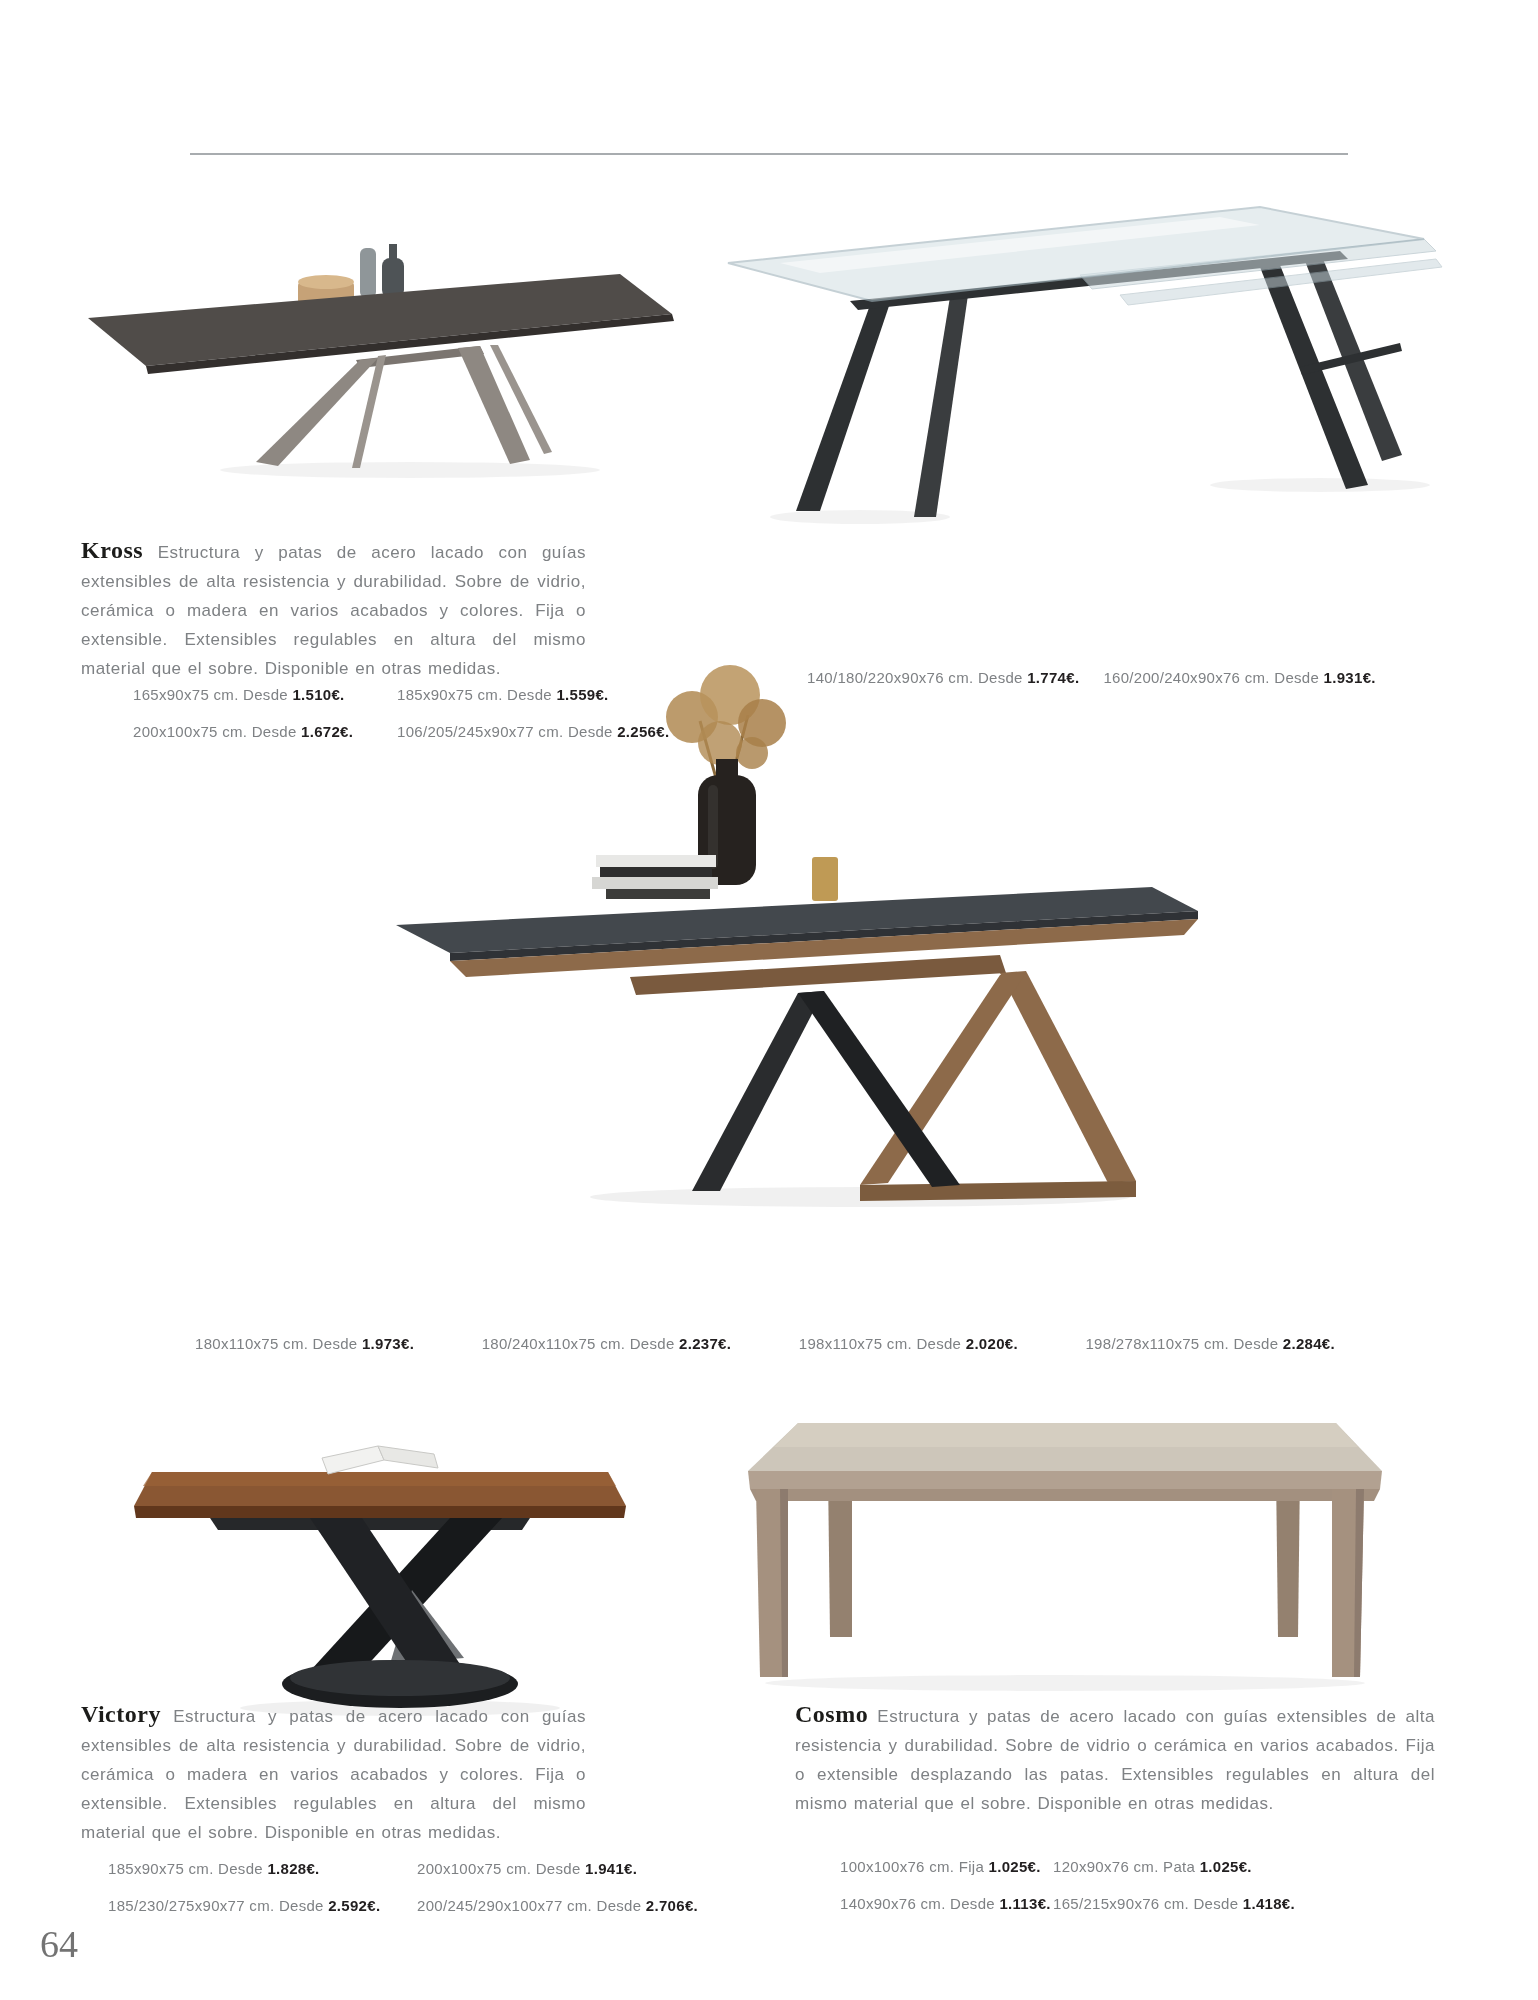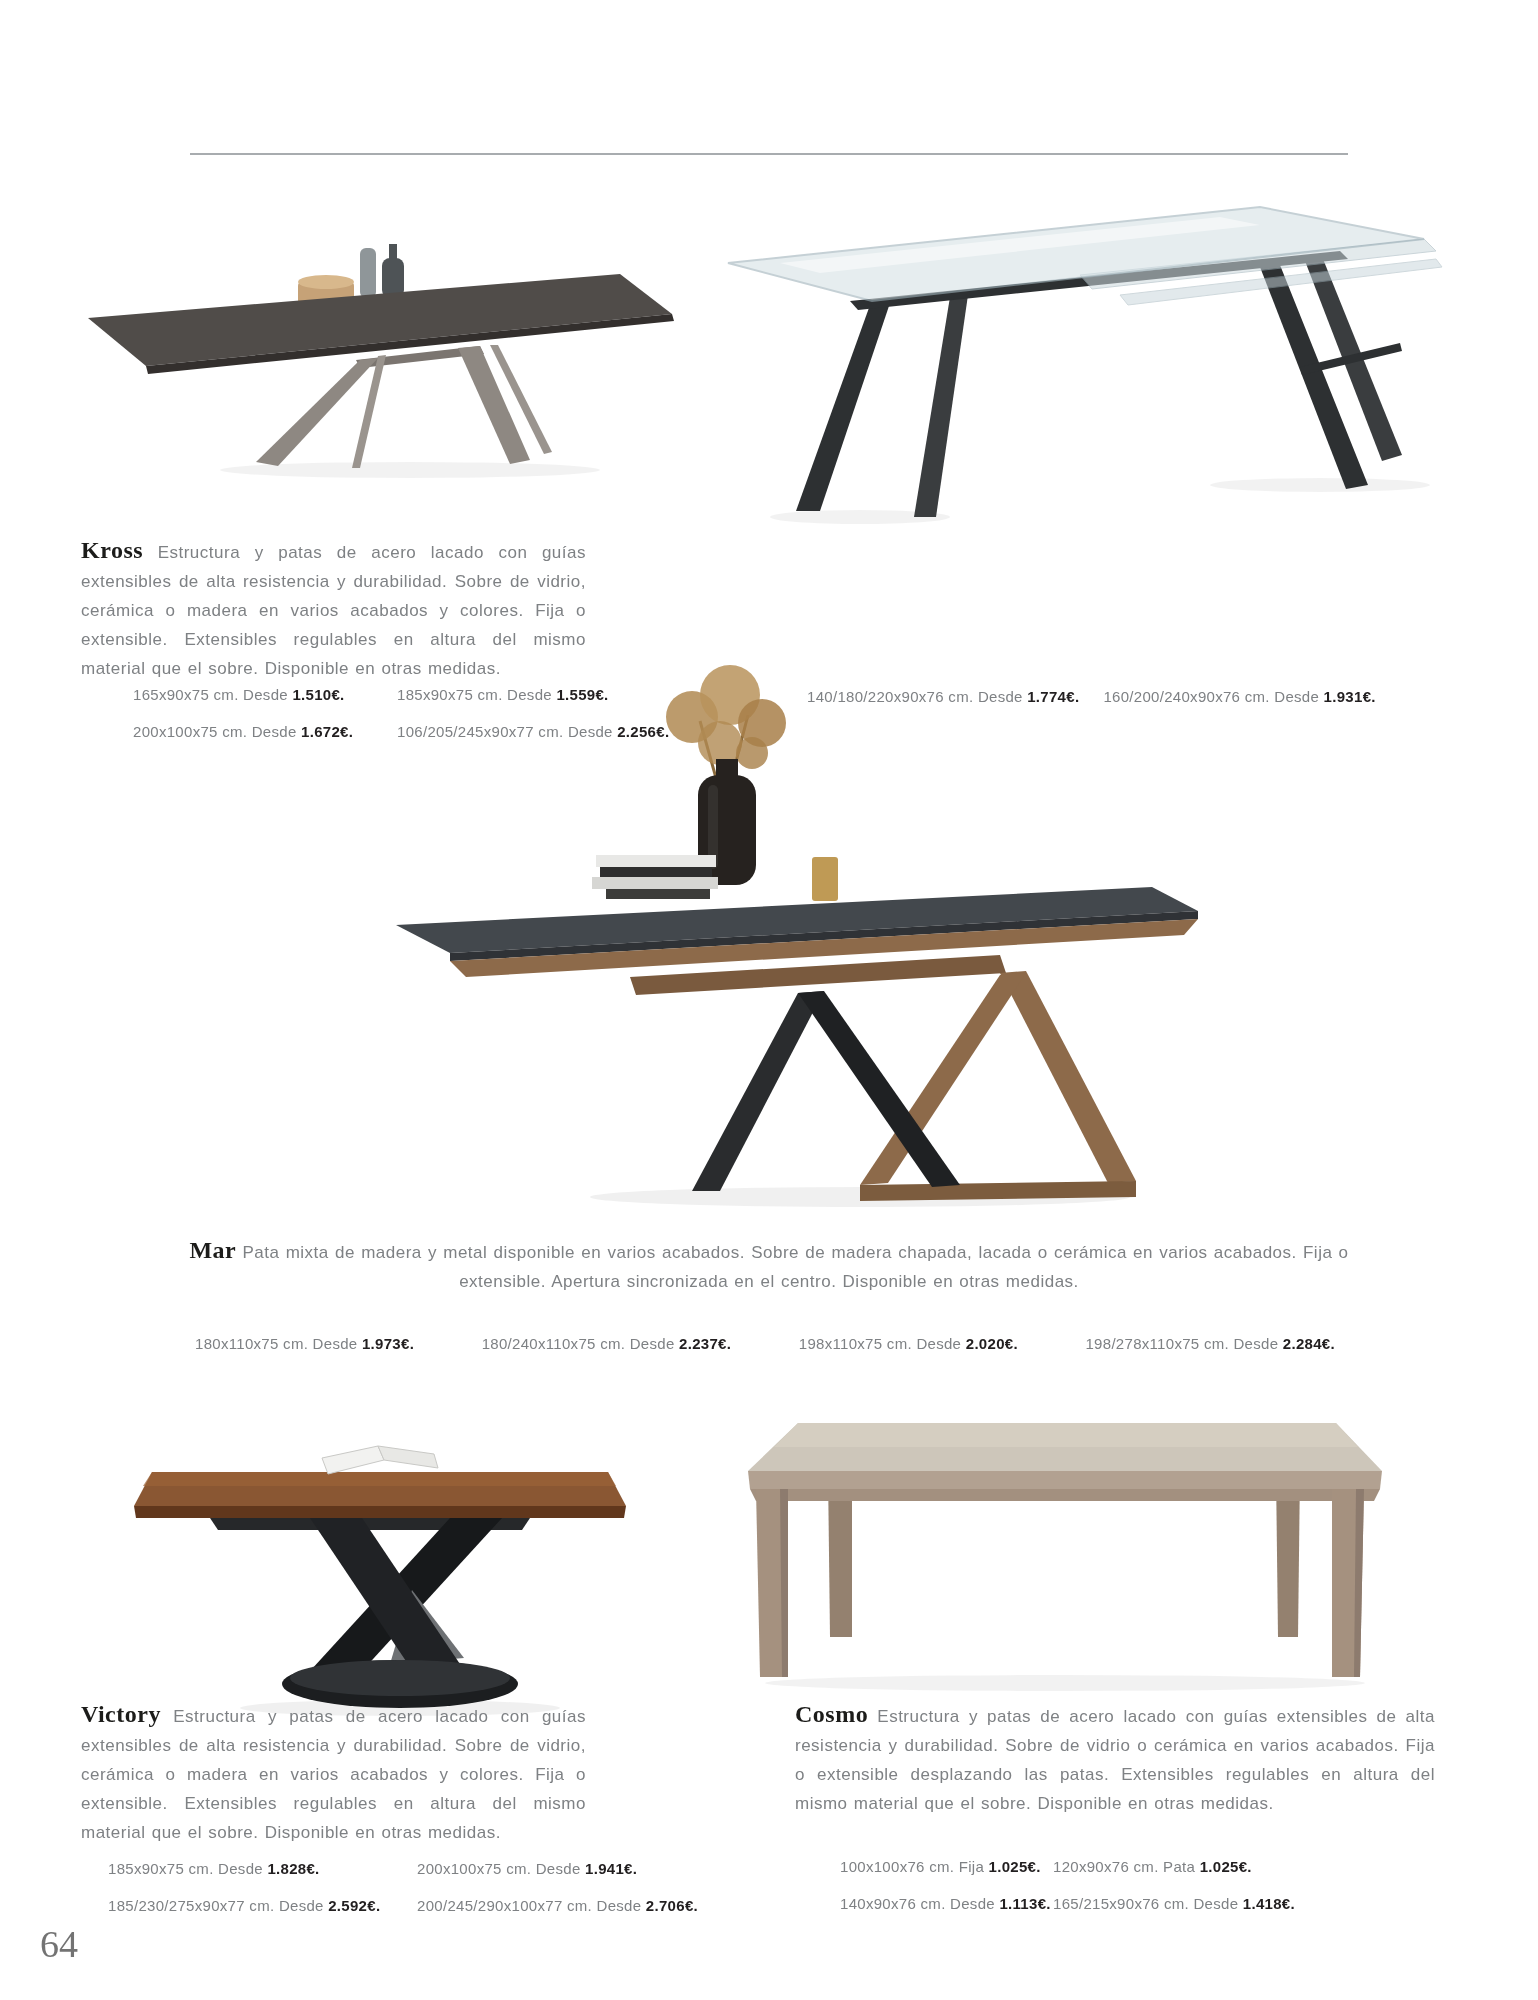--- a/index.html
+++ b/index.html
@@ -21,21 +21,21 @@
         letter-spacing:.5px;word-spacing:1px;text-align:justify;}
   .desc.center{text-align:center;}
   .pname{font-family:"Liberation Serif",serif;font-weight:700;color:#1c1c1a;
          font-size:24px;letter-spacing:.5px;}
 
   
   .price-entry{white-space:nowrap;font-size:15px;color:#7e8184;letter-spacing:.3px;}
   .price-entry b{color:#221f20;font-weight:700;}
   .prices-grid{display:grid;row-gap:20px;}
   .kross-prices{top:686px;left:133px;grid-template-columns:264px auto;}
-  .zeffiro-prices{top:688px;left:807px;display:flex;gap:24px;}
+  .zeffiro-prices{top:669px;left:807px;display:flex;gap:24px;}
   .mar-prices{top:1335px;left:195px;width:1140px;display:flex;justify-content:space-between;}
   .victory-prices{top:1860px;left:108px;grid-template-columns:309px auto;}
   .cosmo-prices{top:1858px;left:840px;grid-template-columns:213px auto;}
 
   
   .kross-text{top:536px;left:81px;width:505px;}
   .zeffiro-text{top:536px;left:795px;width:638px;}
   .mar-text{top:1236px;left:169px;width:1200px;}
   .victory-text{top:1700px;left:81px;width:505px;}
   .cosmo-text{top:1700px;left:795px;width:640px;}
@@ -148,24 +148,20 @@
       <polygon points="150,328 898,286 898,294 150,336" fill="#2f3236"></polygon>
       <polygon points="150,336 898,294 884,310 166,352" fill="#8d6a4a"></polygon>
       <polygon points="330,352 700,330 706,348 336,370" fill="#7a5a3e"></polygon>
       <polygon points="700,348 726,346 836,556 808,558" fill="#8d6a4a"></polygon>
       <polygon points="560,560 588,558 726,348 700,350" fill="#8d6a4a"></polygon>
       <polygon points="560,560 836,556 836,572 560,576" fill="#7c5c3e"></polygon>
       <polygon points="498,368 524,366 420,566 392,566" fill="#2a2c2e"></polygon>
       <polygon points="498,368 524,366 660,560 632,562" fill="#1f2123"></polygon>
     </svg>
   </div>
-  <p class="abs desc center mar-text">
-    <span class="pname">Mar</span>
-    <span>Pata mixta de madera y metal disponible en varios acabados. Sobre de madera chapada, lacada o cerámica en varios acabados. Fija o extensible. Apertura sincronizada en el centro. Disponible en otras medidas.</span>
-  </p>
   <div class="abs mar-prices">
     <div class="price-entry">
       <span>180x110x75 cm. Desde</span>
       <b>1.973€.</b>
     </div>
     <div class="price-entry">
       <span>180/240x110x75 cm. Desde</span>
       <b>2.237€.</b>
     </div>
     <div class="price-entry">

